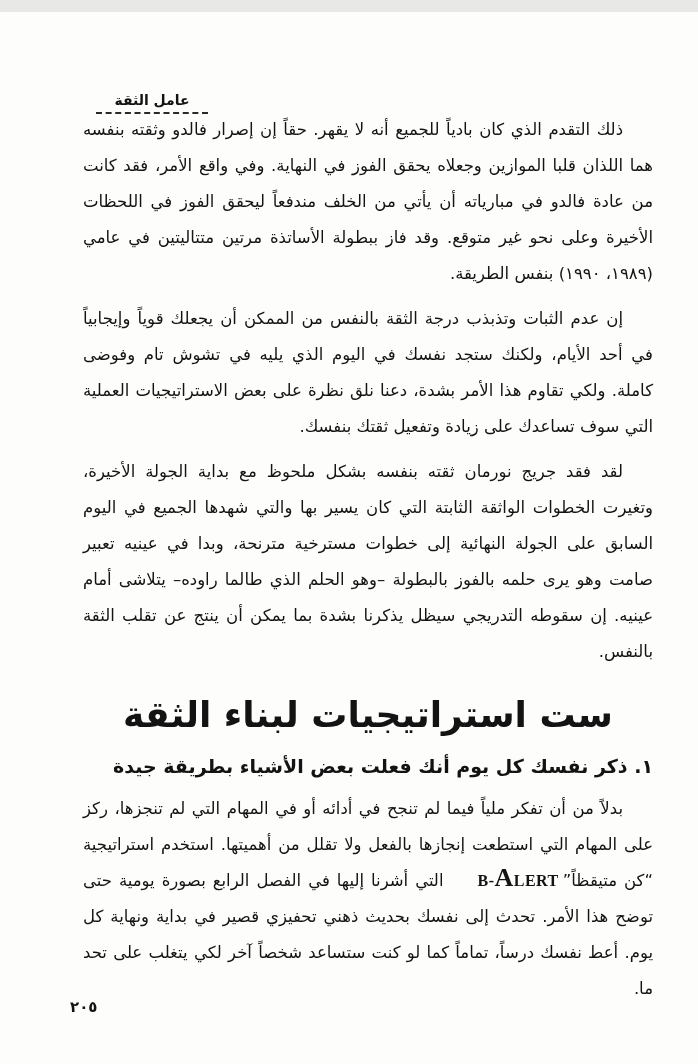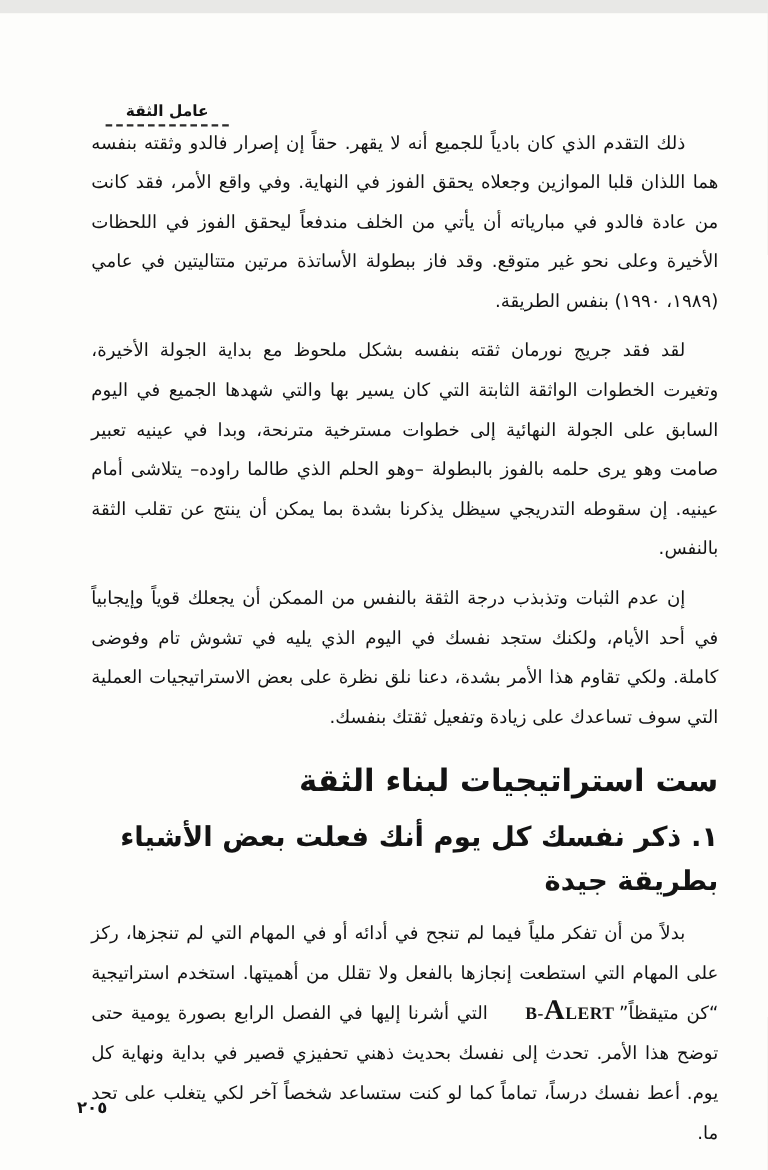--- a/index.html
+++ b/index.html
@@ -49,28 +49,29 @@
     margin: 0 0 9px 0;
     font-size: 16.5px;
     line-height: 36px;
     font-weight: 500;
     text-align: justify;
     text-justify: inter-word;
     text-indent: 30px;
   }
   .section-title {
     margin: 22px 0 14px 0;
-    font-size: 28px;
+    font-size: 36px;
     line-height: 1.25;
     font-weight: bold;
+    text-align: center;
     letter-spacing: 0;
   }
   .strategy-heading {
     margin: 0 0 10px 0;
-    font-size: 25px;
+    font-size: 19px;
     line-height: 1.6;
     font-weight: bold;
     text-align: right;
   }
   
   .balert {
     direction: ltr;
     unicode-bidi: embed;
     display: inline-block;
     font-family: "Liberation Serif", "DejaVu Serif", serif;
@@ -100,23 +101,23 @@
 
   <div class="running-head">
     <span class="rh-text">عامل الثقة</span>
     <div class="rh-rule"></div>
   </div>
 
   <main class="text-block">
 
     <p class="body-par">ذلك التقدم الذي كان بادياً للجميع أنه لا يقهر. حقاً إن إصرار فالدو وثقته بنفسه هما اللذان قلبا الموازين وجعلاه يحقق الفوز في النهاية. وفي واقع الأمر، فقد كانت من عادة فالدو في مبارياته أن يأتي من الخلف مندفعاً ليحقق الفوز في اللحظات الأخيرة وعلى نحو غير متوقع. وقد فاز ببطولة الأساتذة مرتين متتاليتين في عامي (١٩٨٩، ١٩٩٠) بنفس الطريقة.</p>
 
+    <p class="body-par">إن عدم الثبات وتذبذب درجة الثقة بالنفس من الممكن أن يجعلك قوياً وإيجابياً في أحد الأيام، ولكنك ستجد نفسك في اليوم الذي يليه في تشوش تام وفوضى كاملة. ولكي تقاوم هذا الأمر بشدة، دعنا نلق نظرة على بعض الاستراتيجيات العملية التي سوف تساعدك على زيادة وتفعيل ثقتك بنفسك.</p>
+
     <p class="body-par">لقد فقد جريج نورمان ثقته بنفسه بشكل ملحوظ مع بداية الجولة الأخيرة، وتغيرت الخطوات الواثقة الثابتة التي كان يسير بها والتي شهدها الجميع في اليوم السابق على الجولة النهائية إلى خطوات مسترخية مترنحة، وبدا في عينيه تعبير صامت وهو يرى حلمه بالفوز بالبطولة –وهو الحلم الذي طالما راوده– يتلاشى أمام عينيه. إن سقوطه التدريجي سيظل يذكرنا بشدة بما يمكن أن ينتج عن تقلب الثقة بالنفس.</p>
-
-    <p class="body-par">إن عدم الثبات وتذبذب درجة الثقة بالنفس من الممكن أن يجعلك قوياً وإيجابياً في أحد الأيام، ولكنك ستجد نفسك في اليوم الذي يليه في تشوش تام وفوضى كاملة. ولكي تقاوم هذا الأمر بشدة، دعنا نلق نظرة على بعض الاستراتيجيات العملية التي سوف تساعدك على زيادة وتفعيل ثقتك بنفسك.</p>
 
     <h1 class="section-title">ست استراتيجيات لبناء الثقة</h1>
 
     <h2 class="strategy-heading">١. ذكر نفسك كل يوم أنك فعلت بعض الأشياء بطريقة جيدة</h2>
 
     <p class="body-par"><span>بدلاً من أن تفكر ملياً فيما لم تنجح في أدائه أو في المهام التي لم تنجزها، ركز على المهام التي استطعت إنجازها بالفعل ولا تقلل من أهميتها. استخدم استراتيجية “كن متيقظاً”</span><span class="balert"><span>B-</span><span class="big-letter">A</span><span>LERT</span></span><span>التي أشرنا إليها في الفصل الرابع بصورة يومية حتى توضح هذا الأمر. تحدث إلى نفسك بحديث ذهني تحفيزي قصير في بداية ونهاية كل يوم. أعط نفسك درساً، تماماً كما لو كنت ستساعد شخصاً آخر لكي يتغلب على تحد ما.</span></p>
 
   </main>
 
   <div class="page-number">٢٠٥</div>

